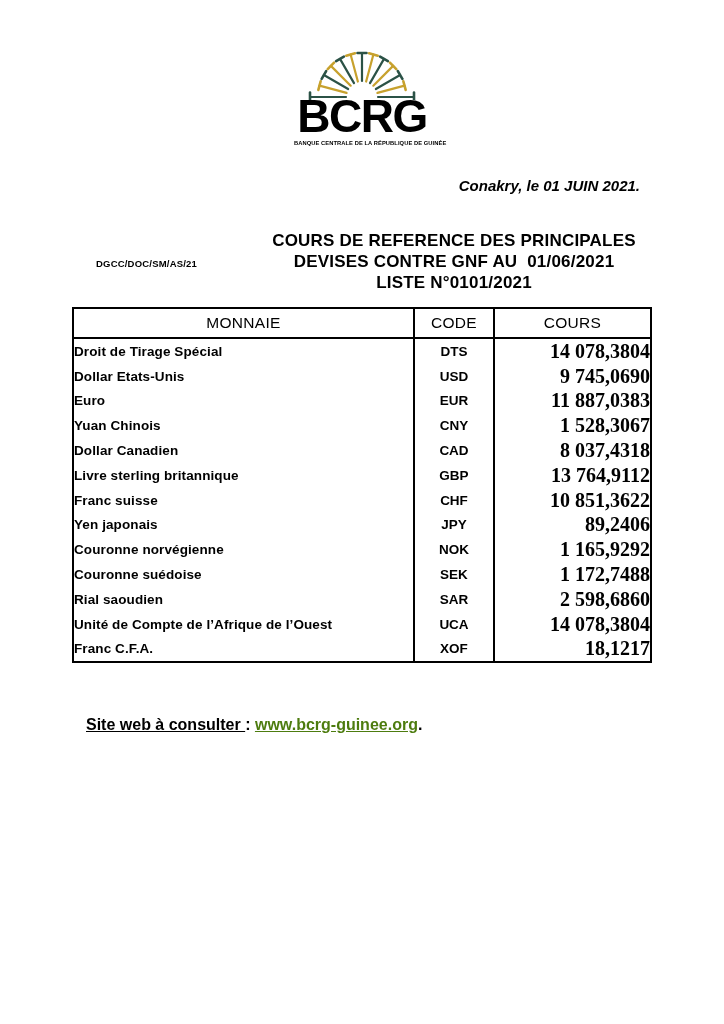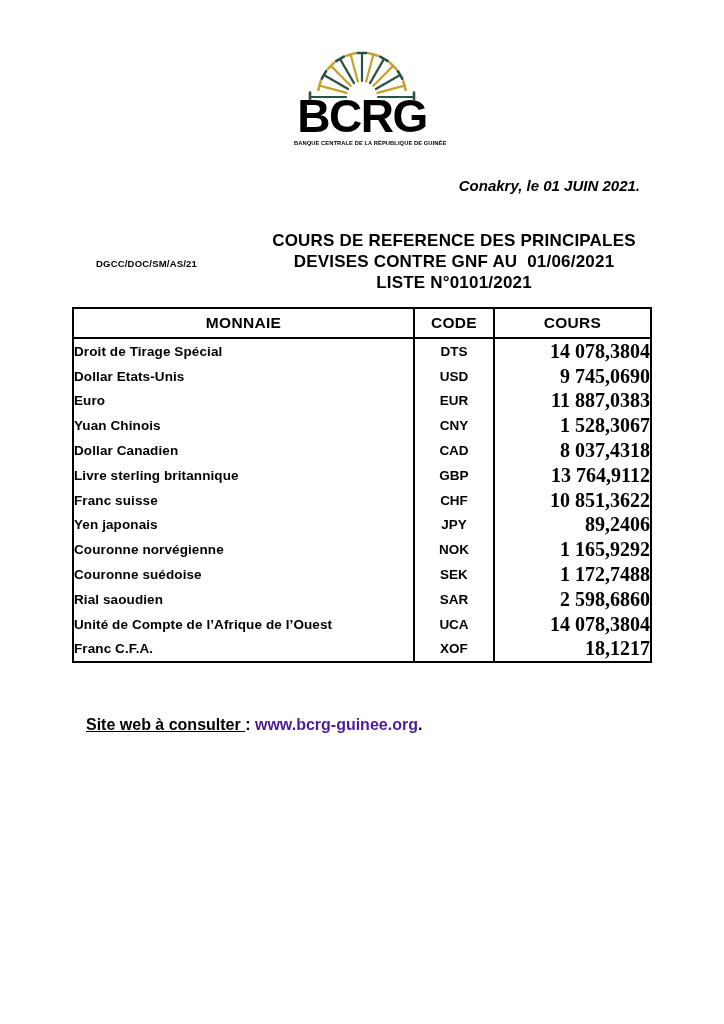--- a/index.html
+++ b/index.html
@@ -46,40 +46,40 @@
   
   table.rates{
     position:absolute;top:307px;left:72px;
     width:578px;border-collapse:collapse;table-layout:fixed;
     border:2px solid #000;
   }
   table.rates col.c-monnaie{width:341px;}
   table.rates col.c-code{width:80px;}
   table.rates col.c-cours{width:157px;}
   table.rates th{
-    height:28px;font-size:15.5px;font-weight:bold;
+    height:28px;font-size:15.5px;font-weight:normal;
     text-align:center;border-bottom:2px solid #000;
     letter-spacing:0.3px;
   }
   table.rates th,table.rates td{padding:0;}
   table.rates .v{border-right:2px solid #000;}
   table.rates td{height:24.8px;font-weight:bold;}
   td.monnaie{font-size:13.5px;text-align:left;padding-left:8px;letter-spacing:0.1px;}
   td.code{font-size:13.5px;text-align:center;margin-top:20px;}
   td.cours{
     font-family:"Liberation Serif",serif;font-size:20px;
     text-align:right;padding-right:9px;
   }
   
   .site-line{
     position:absolute;top:716px;left:86px;
     font-size:16px;font-weight:bold;
   }
   .site-label{text-decoration:underline;}
-  .site-link{color:#4c1d95;cursor:pointer;}
+  .site-link{color:#4d7c0f;text-decoration:underline;cursor:pointer;}
 </style>
 </head>
 <body>
 
 <div class="page">
 
   <div class="logo">
     <svg width="136" height="58" viewBox="0 0 136 58">
         <line x1="52" y1="55" x2="16" y2="54.99999999999999" stroke="#2b5246" stroke-width="2.2" stroke-linecap="round"></line>
         <line x1="16" y1="59.49999999999999" x2="16" y2="50.49999999999999" stroke="#2b5246" stroke-width="2.6" stroke-linecap="round"></line>

